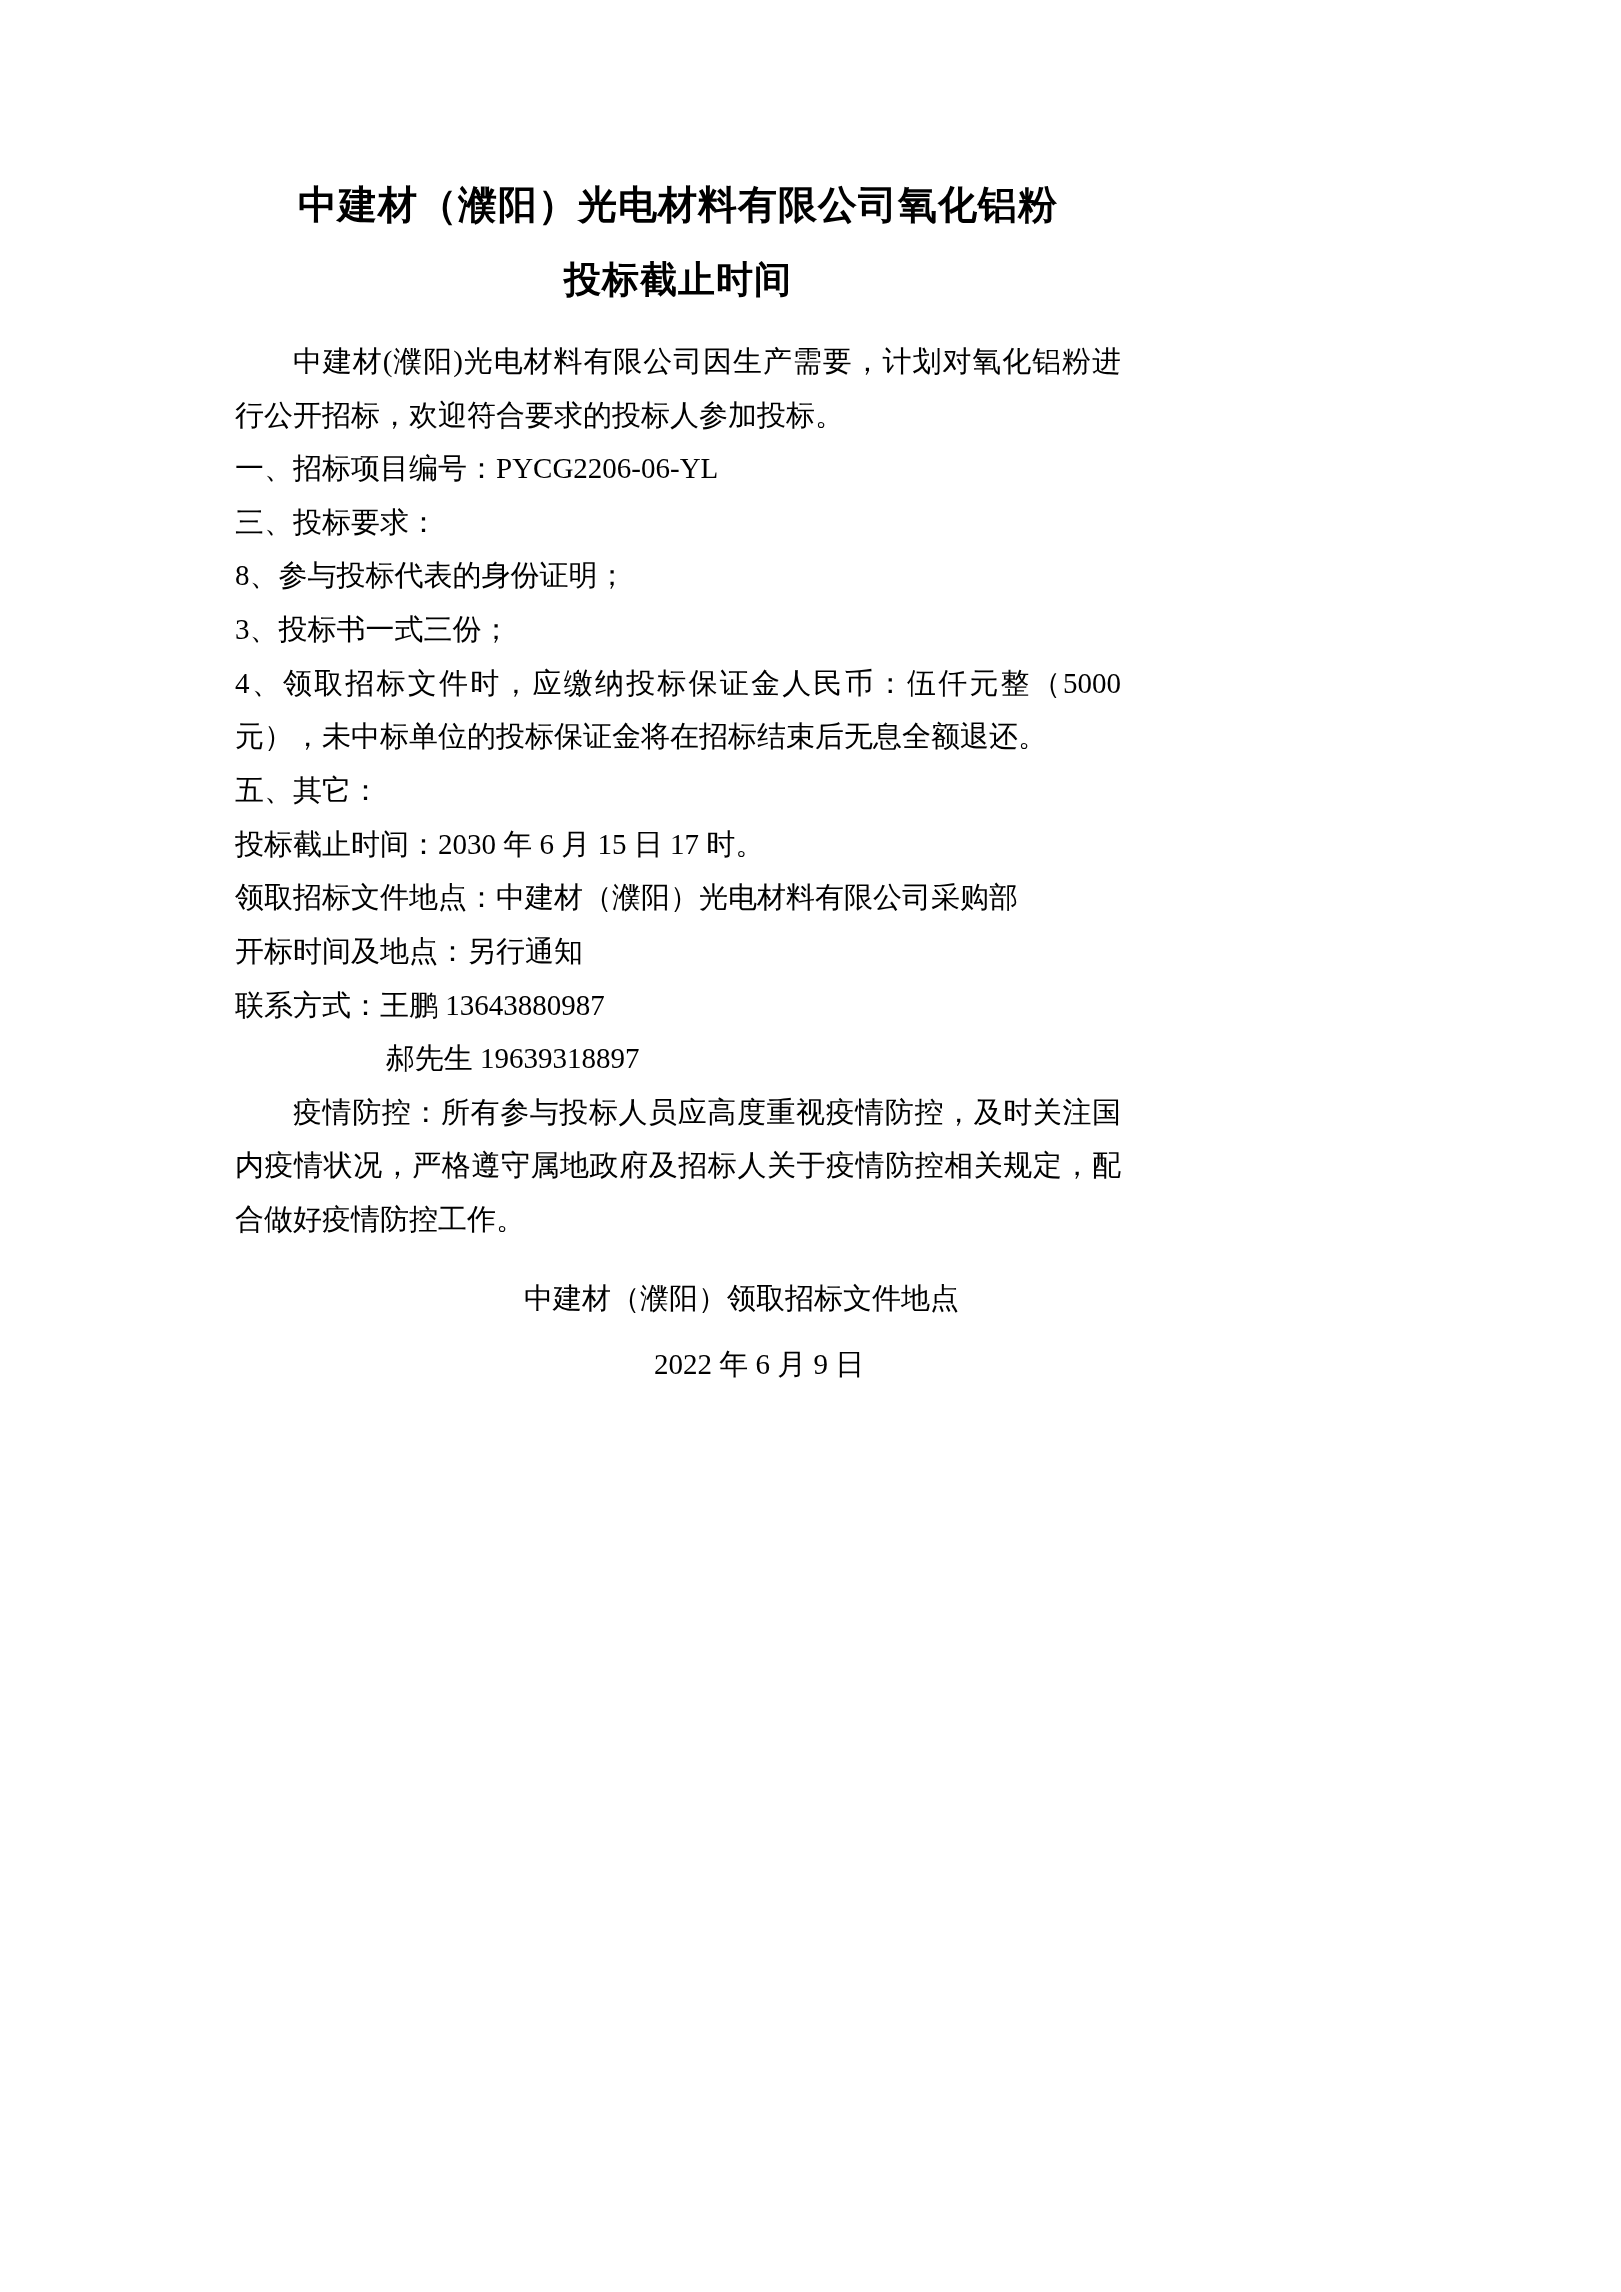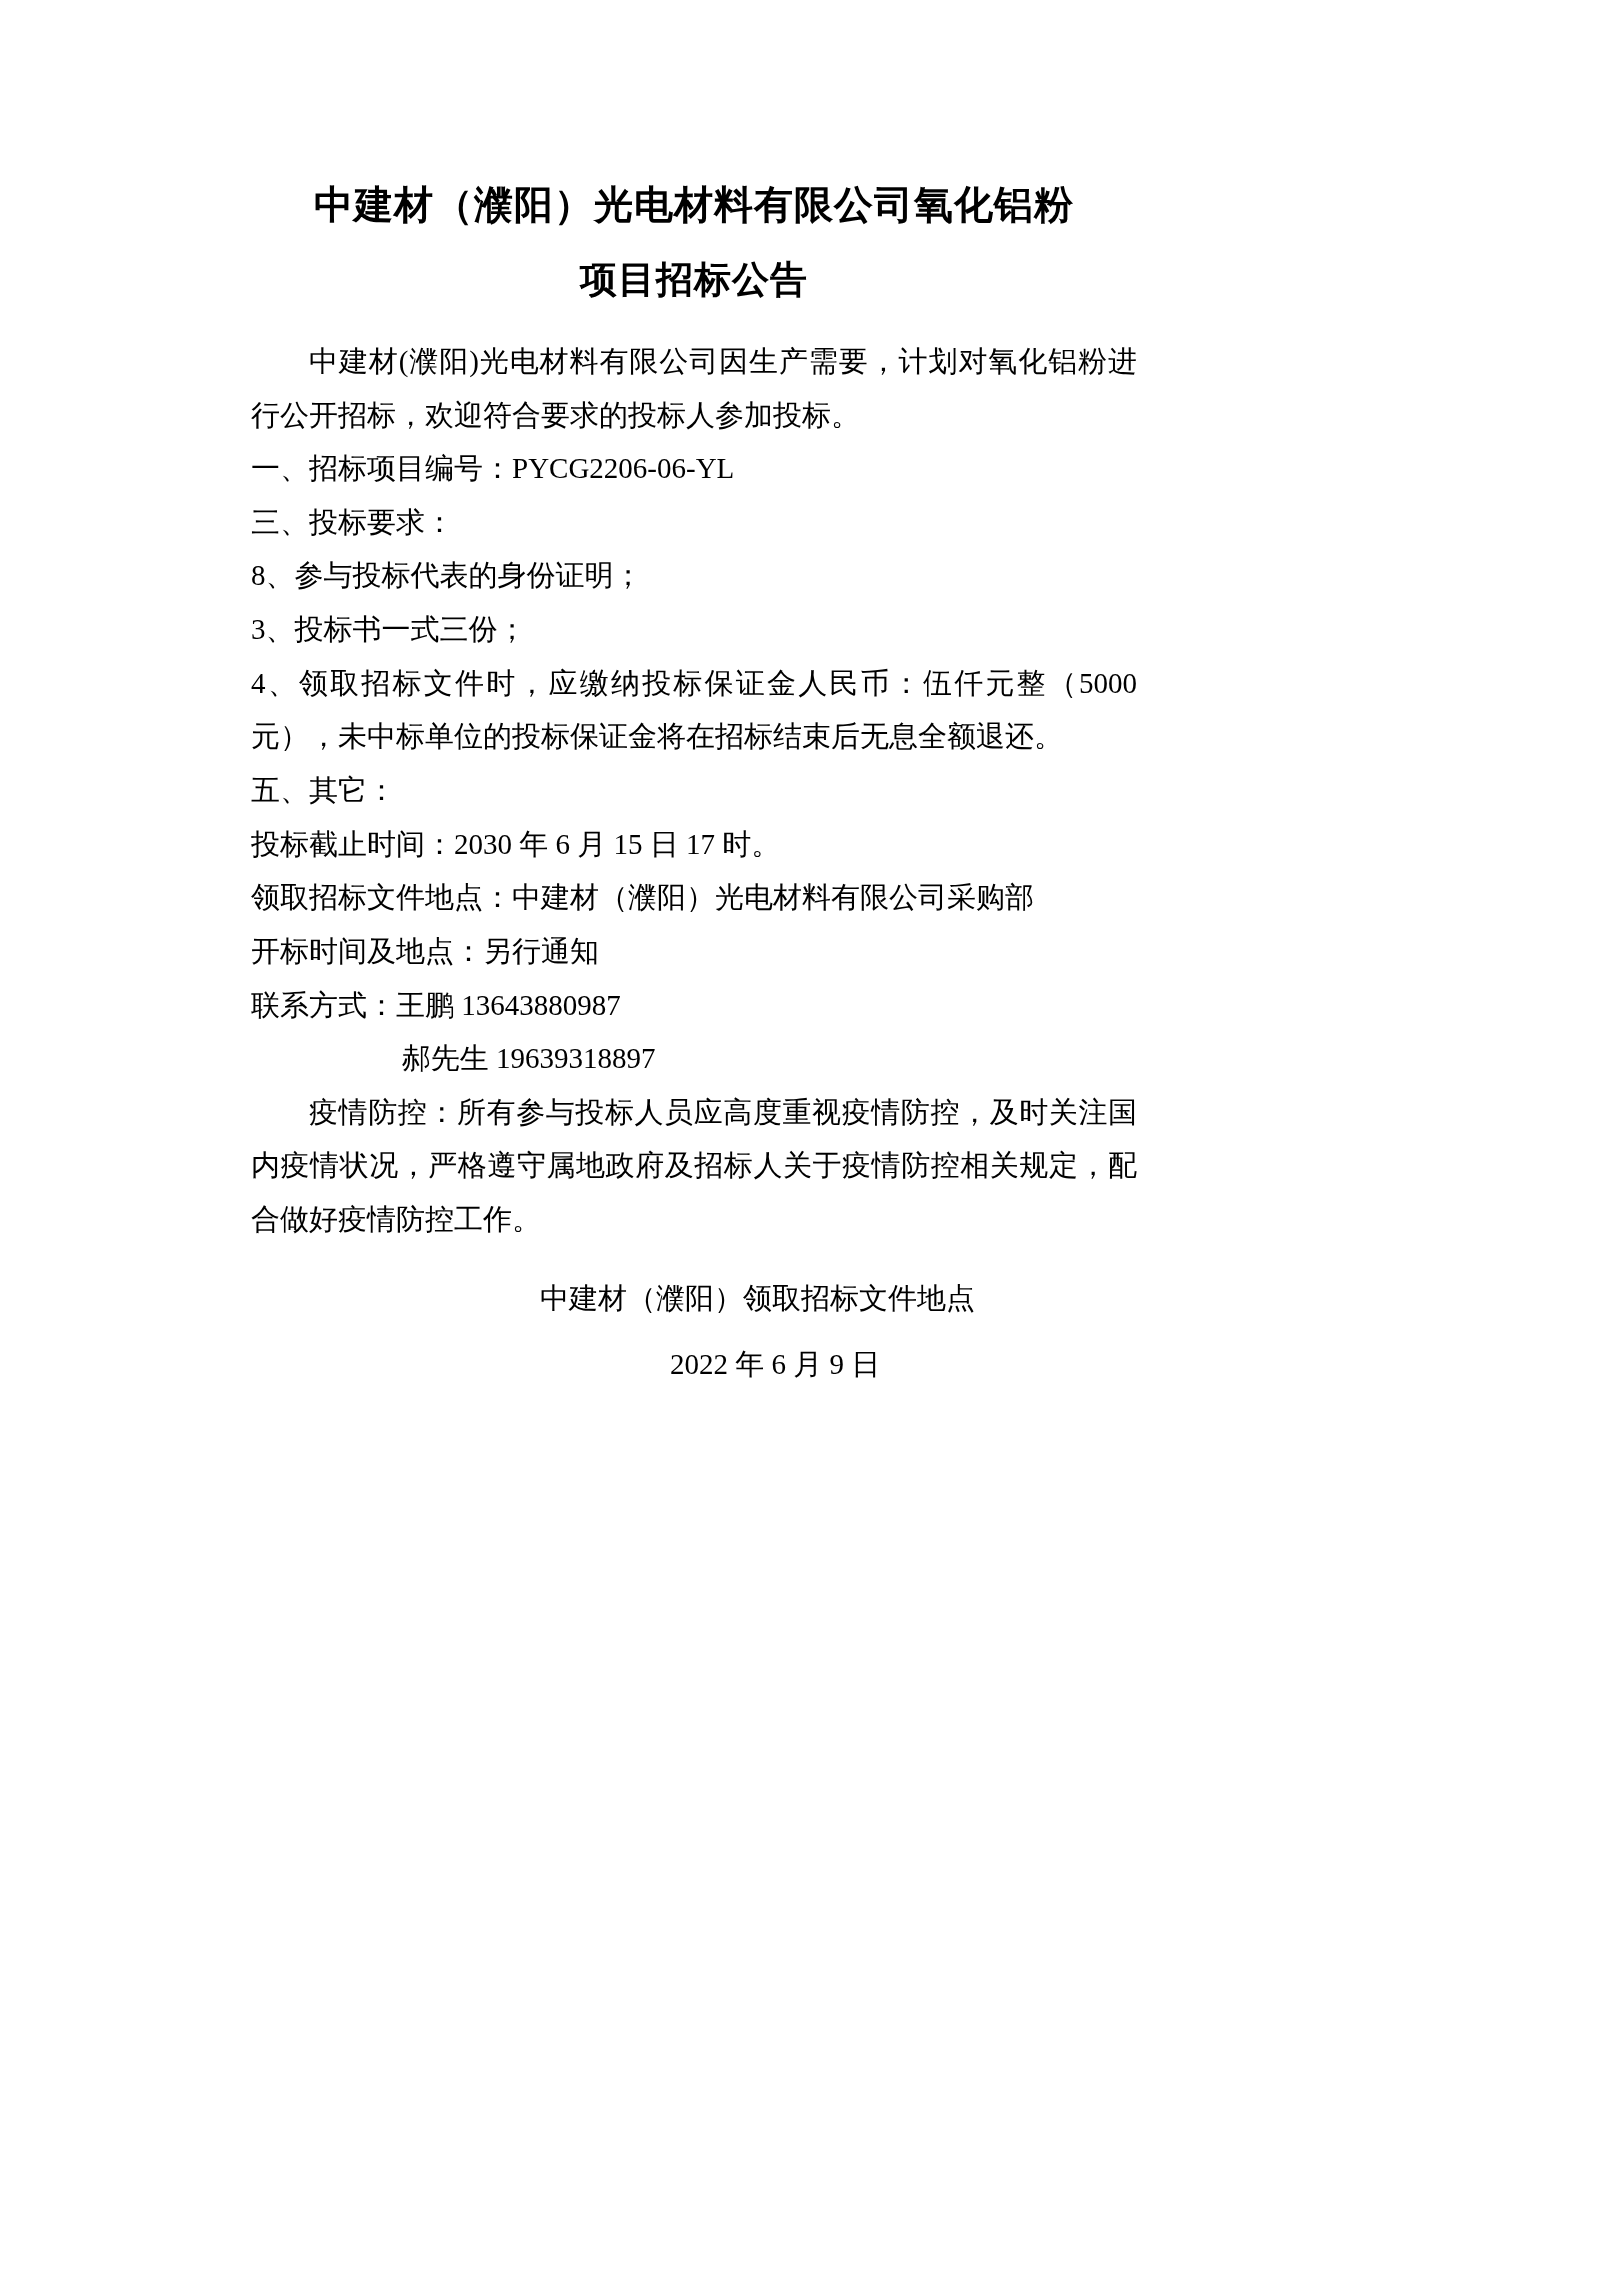--- a/index.html
+++ b/index.html
@@ -13,21 +13,20 @@
     font-family: "Liberation Serif", "DejaVu Serif", serif;
     color: #000000;
     -webkit-font-smoothing: antialiased;
   }
   .page {
     position: relative;
     width: 1356px;
     height: 2293px;
     box-sizing: border-box;
     padding: 176px 235px 0 235px;
-    margin-left: 16px;
   }
   .title {
     text-align: center;
     font-size: 39px;
     font-weight: bold;
     letter-spacing: 1px;
     line-height: 1.5;
     margin: 0 0 7.8px 0;
   }
   .subtitle {
@@ -73,21 +72,21 @@
     margin: 0;
     padding-left: 5.2em;
   }
 </style>
 </head>
 <body>
 
 <div class="page">
 
   <h1 class="title">中建材（濮阳）光电材料有限公司氧化铝粉</h1>
-  <h2 class="subtitle">项目招标公告</h2>
+  <h2 class="subtitle">投标截止时间</h2>
 
   <div class="body-block">
 
     <p class="para indent">中建材(濮阳)光电材料有限公司因生产需要，计划对氧化铝粉进行公开招标，欢迎符合要求的投标人参加投标。</p>
 
     <p class="line">一、招标项目编号：PYCG2206-06-YL</p>
     <p class="line">三、投标要求：</p>
     <p class="line">8、参与投标代表的身份证明；</p>
     <p class="line">3、投标书一式三份；</p>
     <p class="para">4、领取招标文件时，应缴纳投标保证金人民币：伍仟元整（5000 元），未中标单位的投标保证金将在招标结束后无息全额退还。</p>

